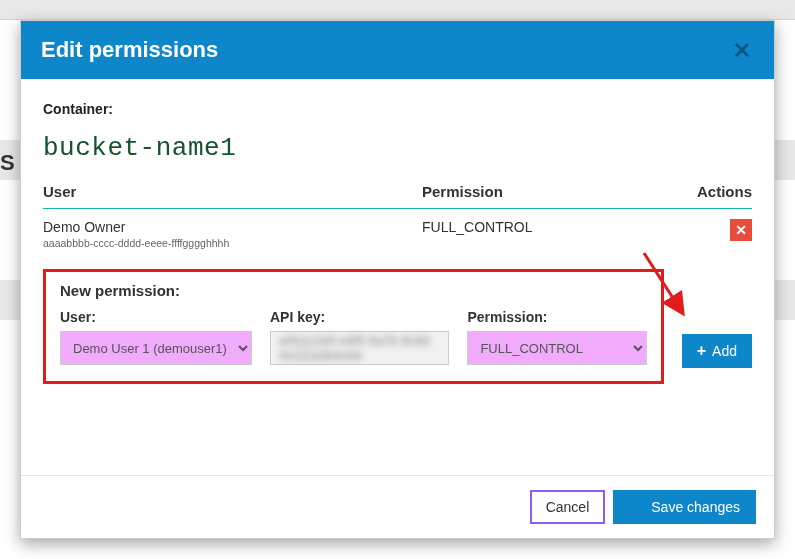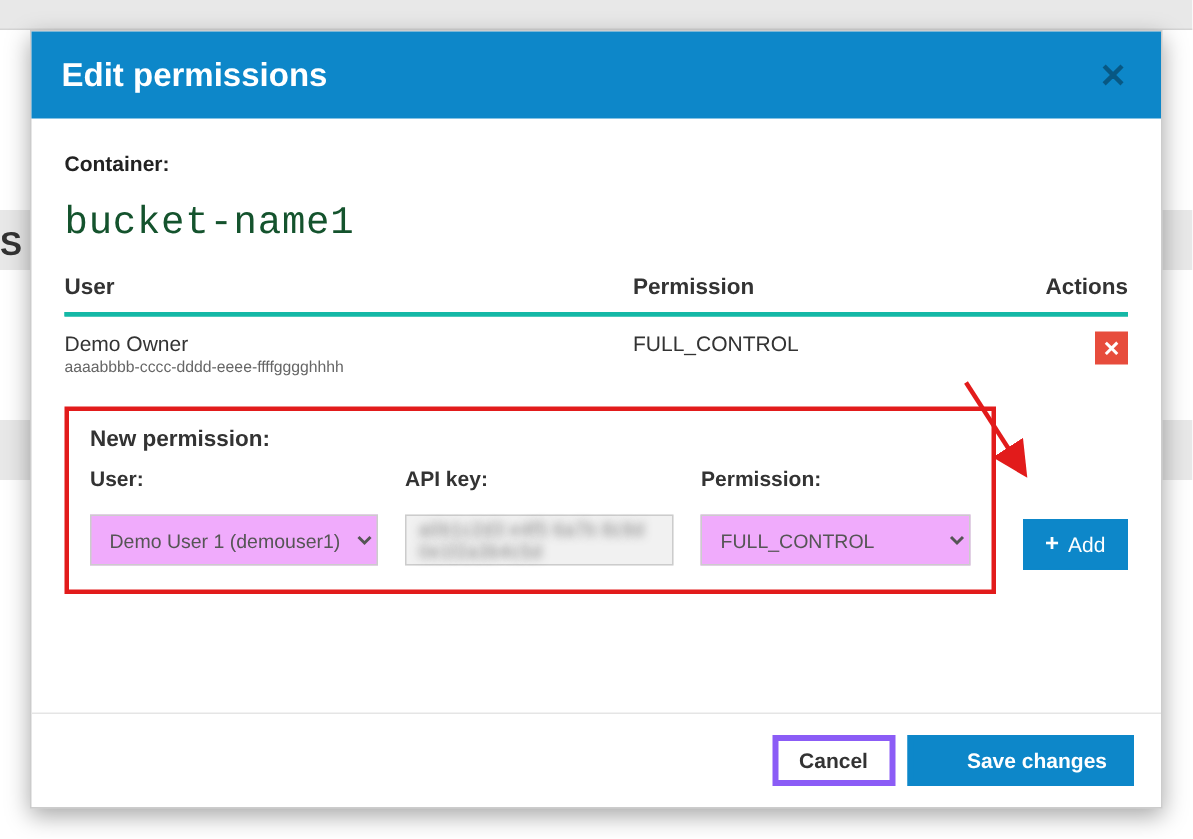--- a/index.html
+++ b/index.html
@@ -63,21 +63,21 @@
     font-size:26px;
     letter-spacing:.5px;
     margin: 0 0 14px 0;
     font-weight:400;
   }
 
   .perm-table { width:100%; border-collapse:collapse; table-layout:fixed;}
   .perm-table th {
     text-align:left; font-weight:700; font-size:15px;
     padding:6px 0 8px 0;
-    border-bottom:3px solid #14b8a6;
+    border-bottom:1px solid #14b8a6;
     margin-left:28px;
   }
   .perm-table th.col-actions { text-align:right; width:70px;}
   .perm-table th.col-perm { width:260px; }
   .perm-table td { padding:10px 0 8px 0; vertical-align:top;margin-left:20px; }
   .perm-table td.col-actions { text-align:right; }
   .user-name { font-size:14px; color:#333; }
   .user-id { font-size:10.5px; color:#666; margin-top:2px;}
 
   .btn-del {
@@ -94,21 +94,21 @@
     position:relative;
   }
   .add-box {
     border:3px solid #e21b1b;
     padding:10px 14px 16px 14px;
     flex:1;
     position:relative;
   }
   .add-box-title { font-weight:700; font-size:15px; margin-bottom:10px;}
   .fields { display:flex; gap:18px; }
-  .field { flex:1; display:flex; flex-direction:column; gap:16px;}
+  .field { flex:1; display:flex; flex-direction:column; gap:6px;}
   .field .flabel { font-weight:700; font-size:14px;}
   .field select, .field .blur-input {
     height:34px; border:1px solid #ccc;
     background:#f0abfc;
     font-size:13px; padding:4px 8px;
     color:#555;
   }
   .field .blur-input {
     background:#f1f1f1;
     color:transparent;
@@ -135,22 +135,22 @@
   }
 
   .dialog-footer {
     border-top:1px solid #e5e5e5;
     padding:14px 18px;
     display:flex; justify-content:flex-end; gap:8px;
   }
   .btn {
     height:34px; padding:0 14px;
     font-size:14px; cursor:pointer;
-    border:4px solid #8b5cf6; background:#fff; color:#333;
-    display:flex; align-items:center;font-weight:bold;
+    border:2px solid #8b5cf6; background:#fff; color:#333;
+    display:flex; align-items:center;
   }
   .btn.primary {
     background:#0d87c9; color:#fff; border-color:#0d87c9;padding-left:36px;
   }
 </style>
 </head>
 <body>
 
 <div class="bg-strip top"></div>
 <div class="bg-strip a"></div>

